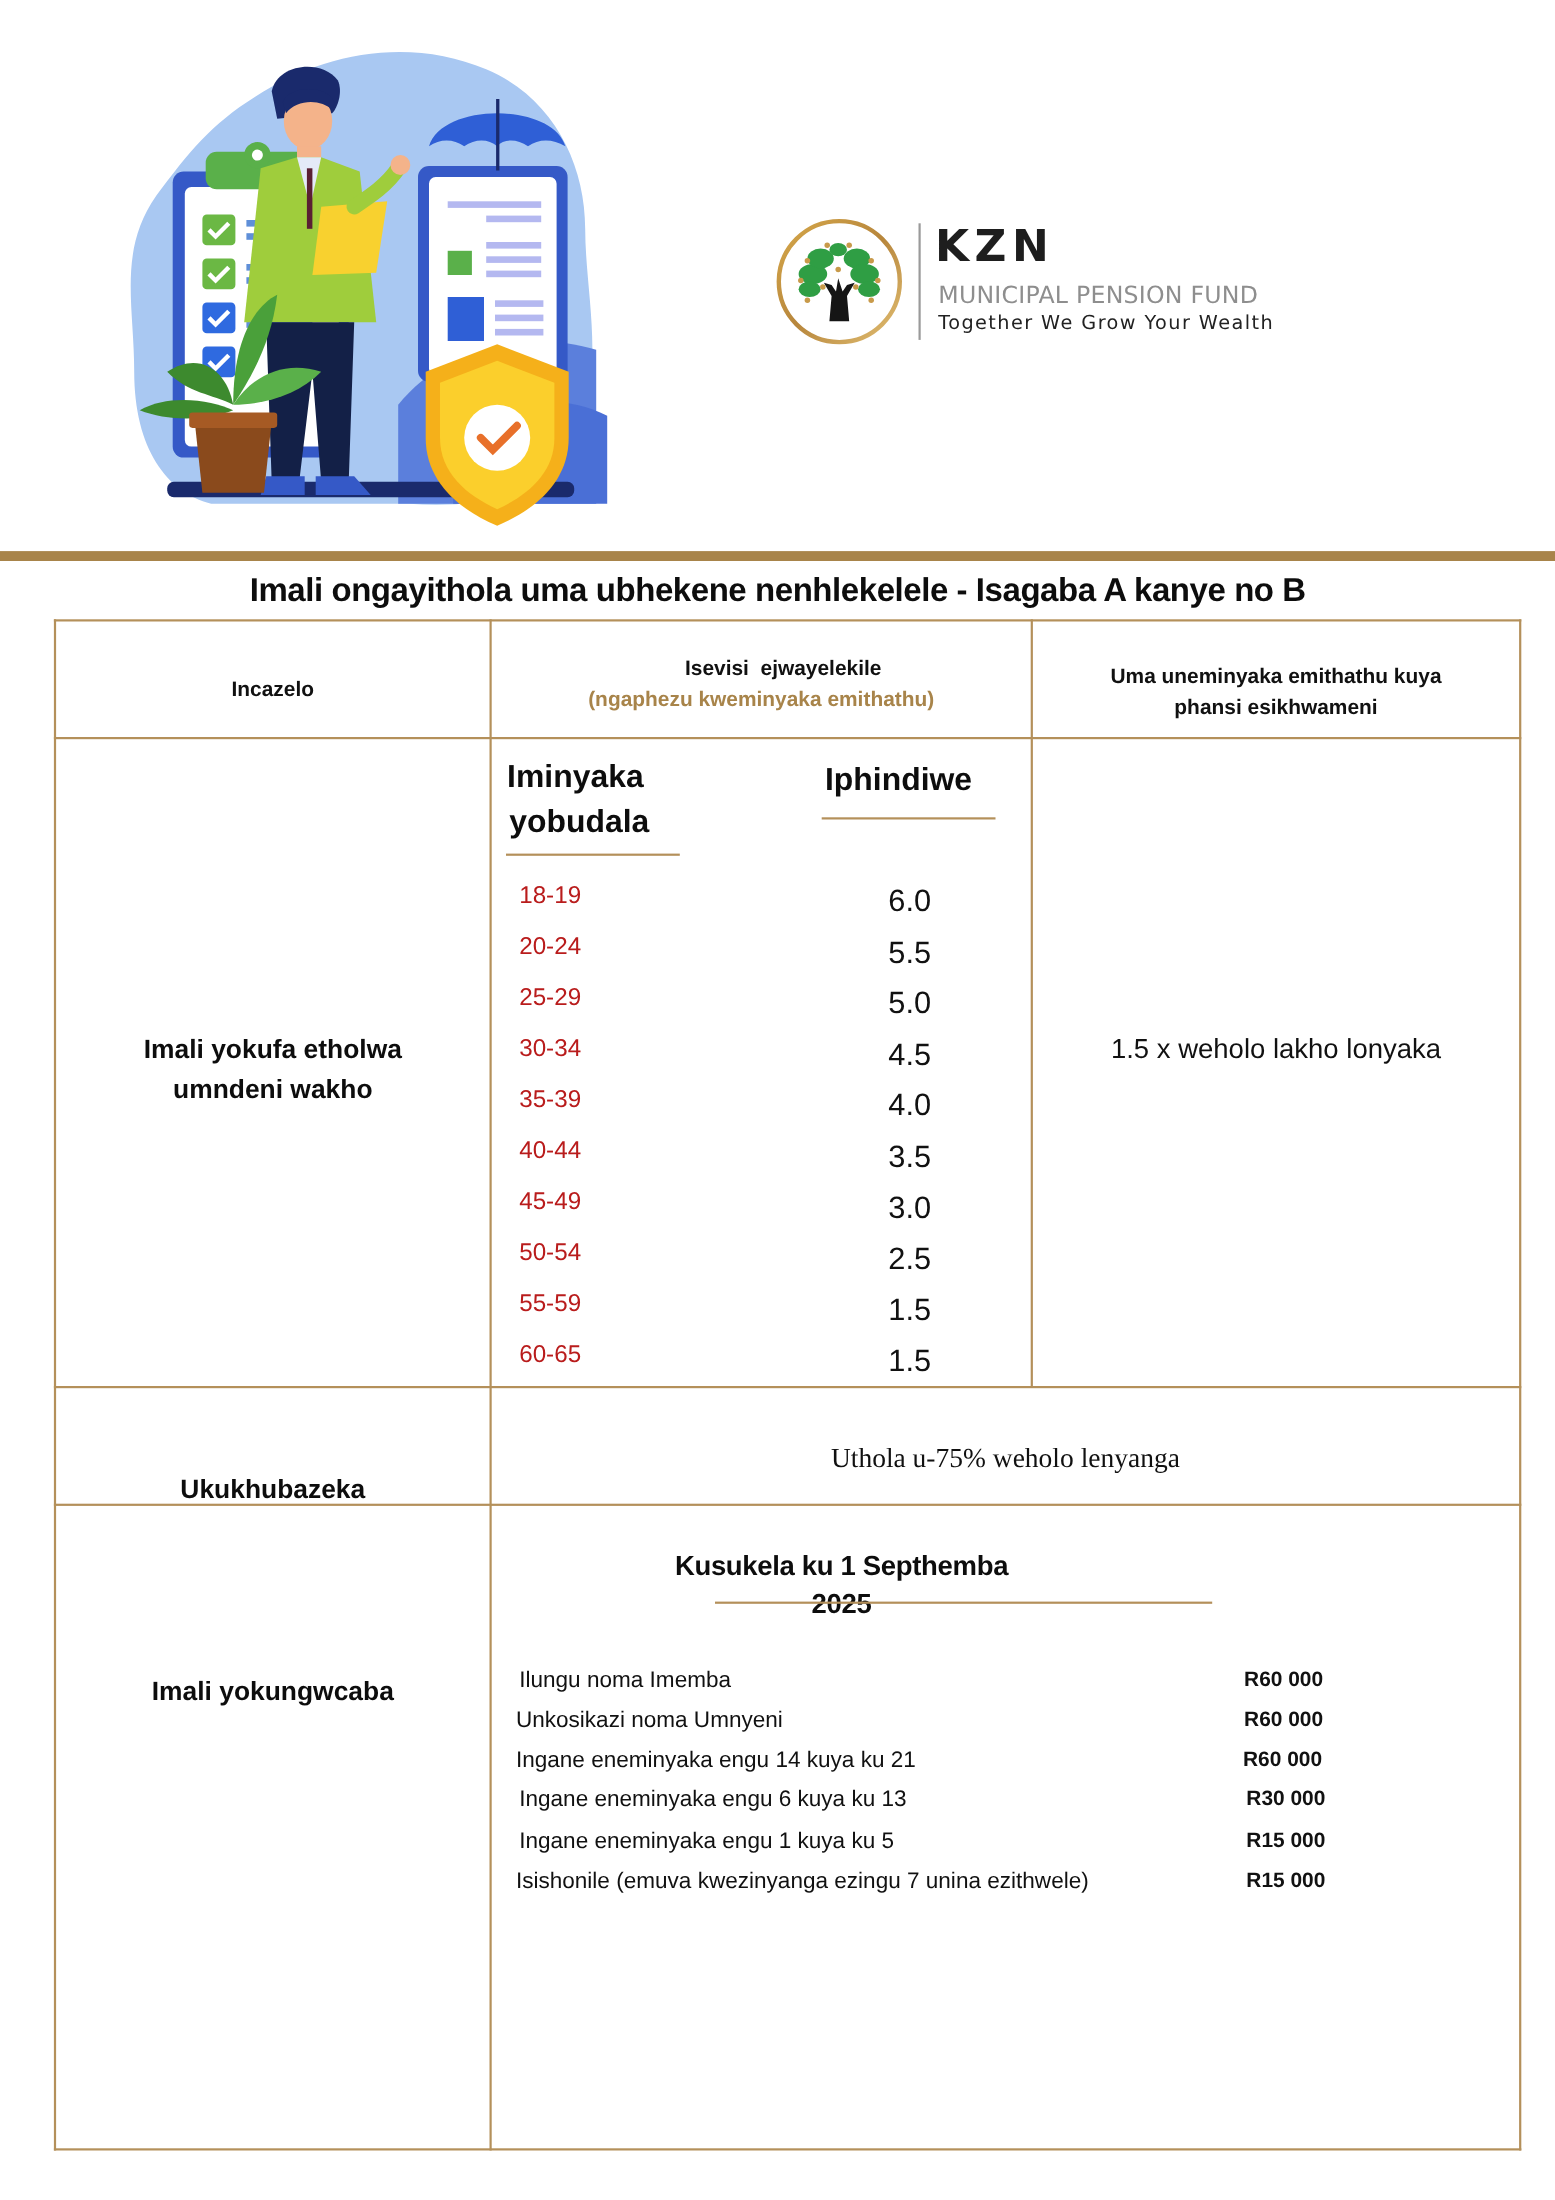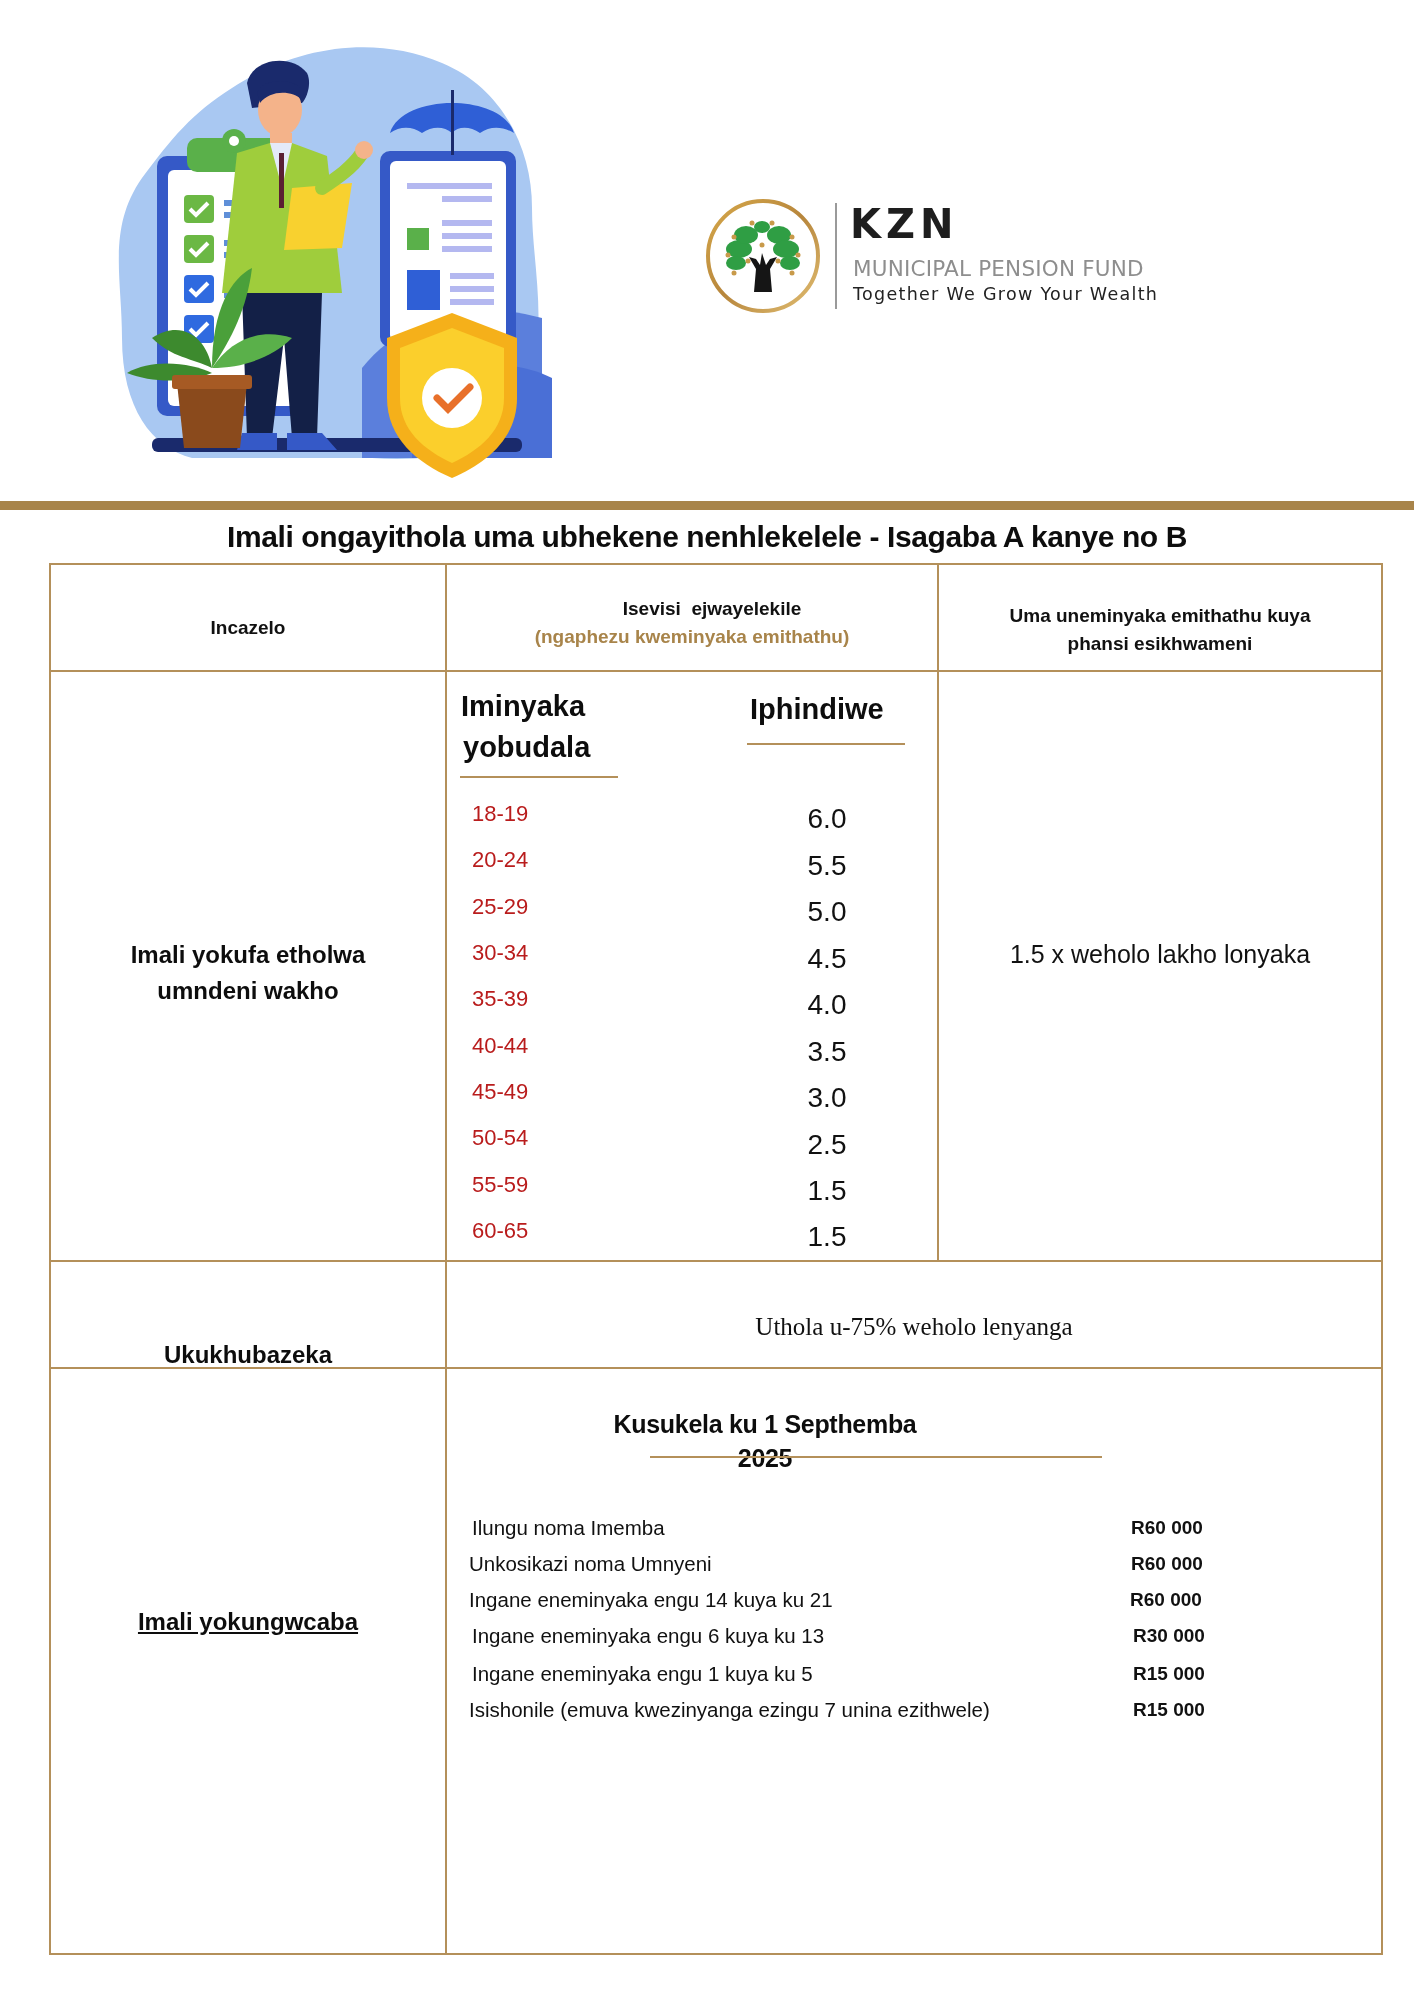--- a/index.html
+++ b/index.html
@@ -226,21 +226,21 @@
 
   <div class="age" style="left:472px; top:1214px;">60-65</div>
   <div class="mult" style="left:782px; top:1220px;">1.5</div>
 </div>
 
 <div class="cell-text body-text" style="left:939px; top:938px; width:442px;">1.5 x weholo lakho lonyaka</div>
 
 <div class="cell-text row-label" style="left:51px; top:1337px; width:394px;">Ukukhubazeka</div>
 <div class="cell-text body-text" style="left:447px; top:1311px; width:934px;font-family:Liberation Serif, serif;">Uthola u-75% weholo lenyanga</div>
 
-<div class="cell-text row-label" style="left:51px; top:1604px; width:394px;text-decoration:underline;">Imali yokungwcaba</div>
+<div class="cell-text row-label" style="left:51px; top:1520px; width:394px;">Imali yokungwcaba</div>
 
 <div class="cell-text" style="left:596px; top:1407px; width:338px; font-weight:bold; font-size:25px; line-height:34px; color:#0d0d0d; letter-spacing:-0.3px;">Kusukela ku 1 Septhemba 2025</div>
 <div class="sub-rule" style="left:650px; top:1456px; width:452px;"></div>
 
 <div>
   <div class="fun-label" style="left:472px; top:1514px;">Ilungu noma Imemba</div>
   <div class="fun-amount" style="left:1131px; top:1514px;">R60 000</div>
 
   <div class="fun-label" style="left:469px; top:1550px;">Unkosikazi noma Umnyeni</div>
   <div class="fun-amount" style="left:1131px; top:1550px;">R60 000</div>

